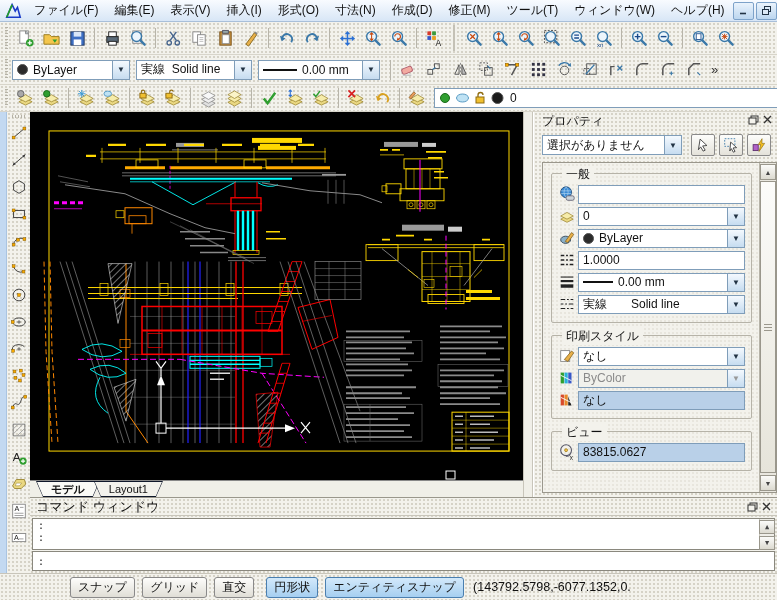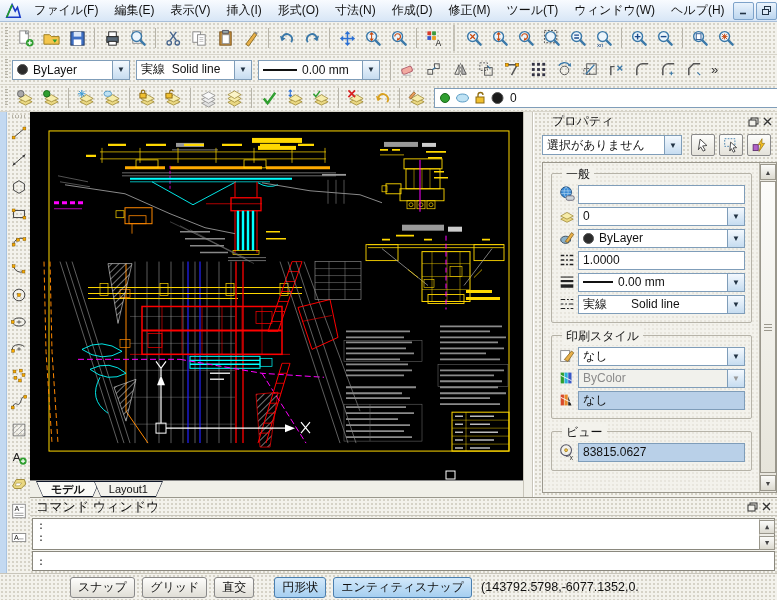--- a/index.html
+++ b/index.html
@@ -55,21 +55,21 @@
   .tab{position:relative;margin-right:-6px;}
   .tab .tout{display:block;height:100%;background:#0f172a;clip-path:polygon(0 0,100% 0,calc(100% - 7px) 100%,7px 100%);padding:1px;box-sizing:border-box;}
   .tab .tin{display:flex;height:100%;background:#f3f2ec;clip-path:polygon(0 0,100% 0,calc(100% - 6px) 100%,6px 100%);
     align-items:center;justify-content:center;padding:0 14px;}
   .tab.active .tin{background:#fafaf6;font-weight:bold;}
 
   .splitter{width:8px;background:#f0efe8;border-left:1px solid #c8c5ba;border-right:1px solid #c8c5ba;flex:0 0 auto;}
 
   
   .props{flex:1;display:flex;flex-direction:column;box-sizing:border-box;border-left:1px solid #fff;overflow:hidden;position:relative;}
-  .ptitle{height:17px;display:flex;align-items:center;padding:1px 3px 0 18px;}
+  .ptitle{height:17px;display:flex;padding:1px 3px 0 8px;}
   .ptitle .txt{flex:1;}
   .mini-ic{width:14px;height:13px;display:flex;align-items:center;justify-content:center;font-size:10px;color:#333;}
   .selrow{display:flex;align-items:center;padding:4px 6px 4px 8px;gap:5px;}
   .selcombo{flex:1;max-width:148px;height:20px;}
   .pselbtn{width:22px;height:20px;border:1px solid #8a8a8a;border-radius:2px;background:linear-gradient(#fdfdfb,#e4e2da);
     display:flex;align-items:center;justify-content:center;margin-left:4px;}
   .pcontent{flex:1;margin:2px 0 4px 8px;border:1px solid #9a978c;background-color:#f3f2ec;position:relative;overflow:hidden;
     background-image:radial-gradient(circle,#d9d6cb 0.6px,transparent 0.8px);background-size:4px 4px;padding:10px 24px 4px 8px;box-sizing:border-box;}
   .pgroup{border:1px solid #b6b3a8;border-radius:2px;margin-bottom:12px;position:relative;padding:10px 6px 6px 4px;}
   .pgroup-title{position:absolute;top:-8px;left:10px;background:#f3f2ec;padding:0 4px;}
@@ -1099,19 +1099,19 @@
             <span>:</span>
           </div>
       </div>
     </div>
   </div>
 
   <div class="statusbar dotted">
     <div id="status-buttons" style="display:flex;">
         <span class="sbtn">スナップ</span>
         <span class="sbtn">グリッド</span>
-        <span class="sbtn" style="margin-right: 20px;">直交</span>
+        <span class="sbtn" style="margin-right: 12px;">直交</span>
         <span class="sbtn on">円形状</span>
         <span class="sbtn on">エンティティスナップ</span>
       </div>
     <span class="coords">(143792.5798,-6077.1352,0.</span>
   </div>
 </div>
 
 </body></html>

